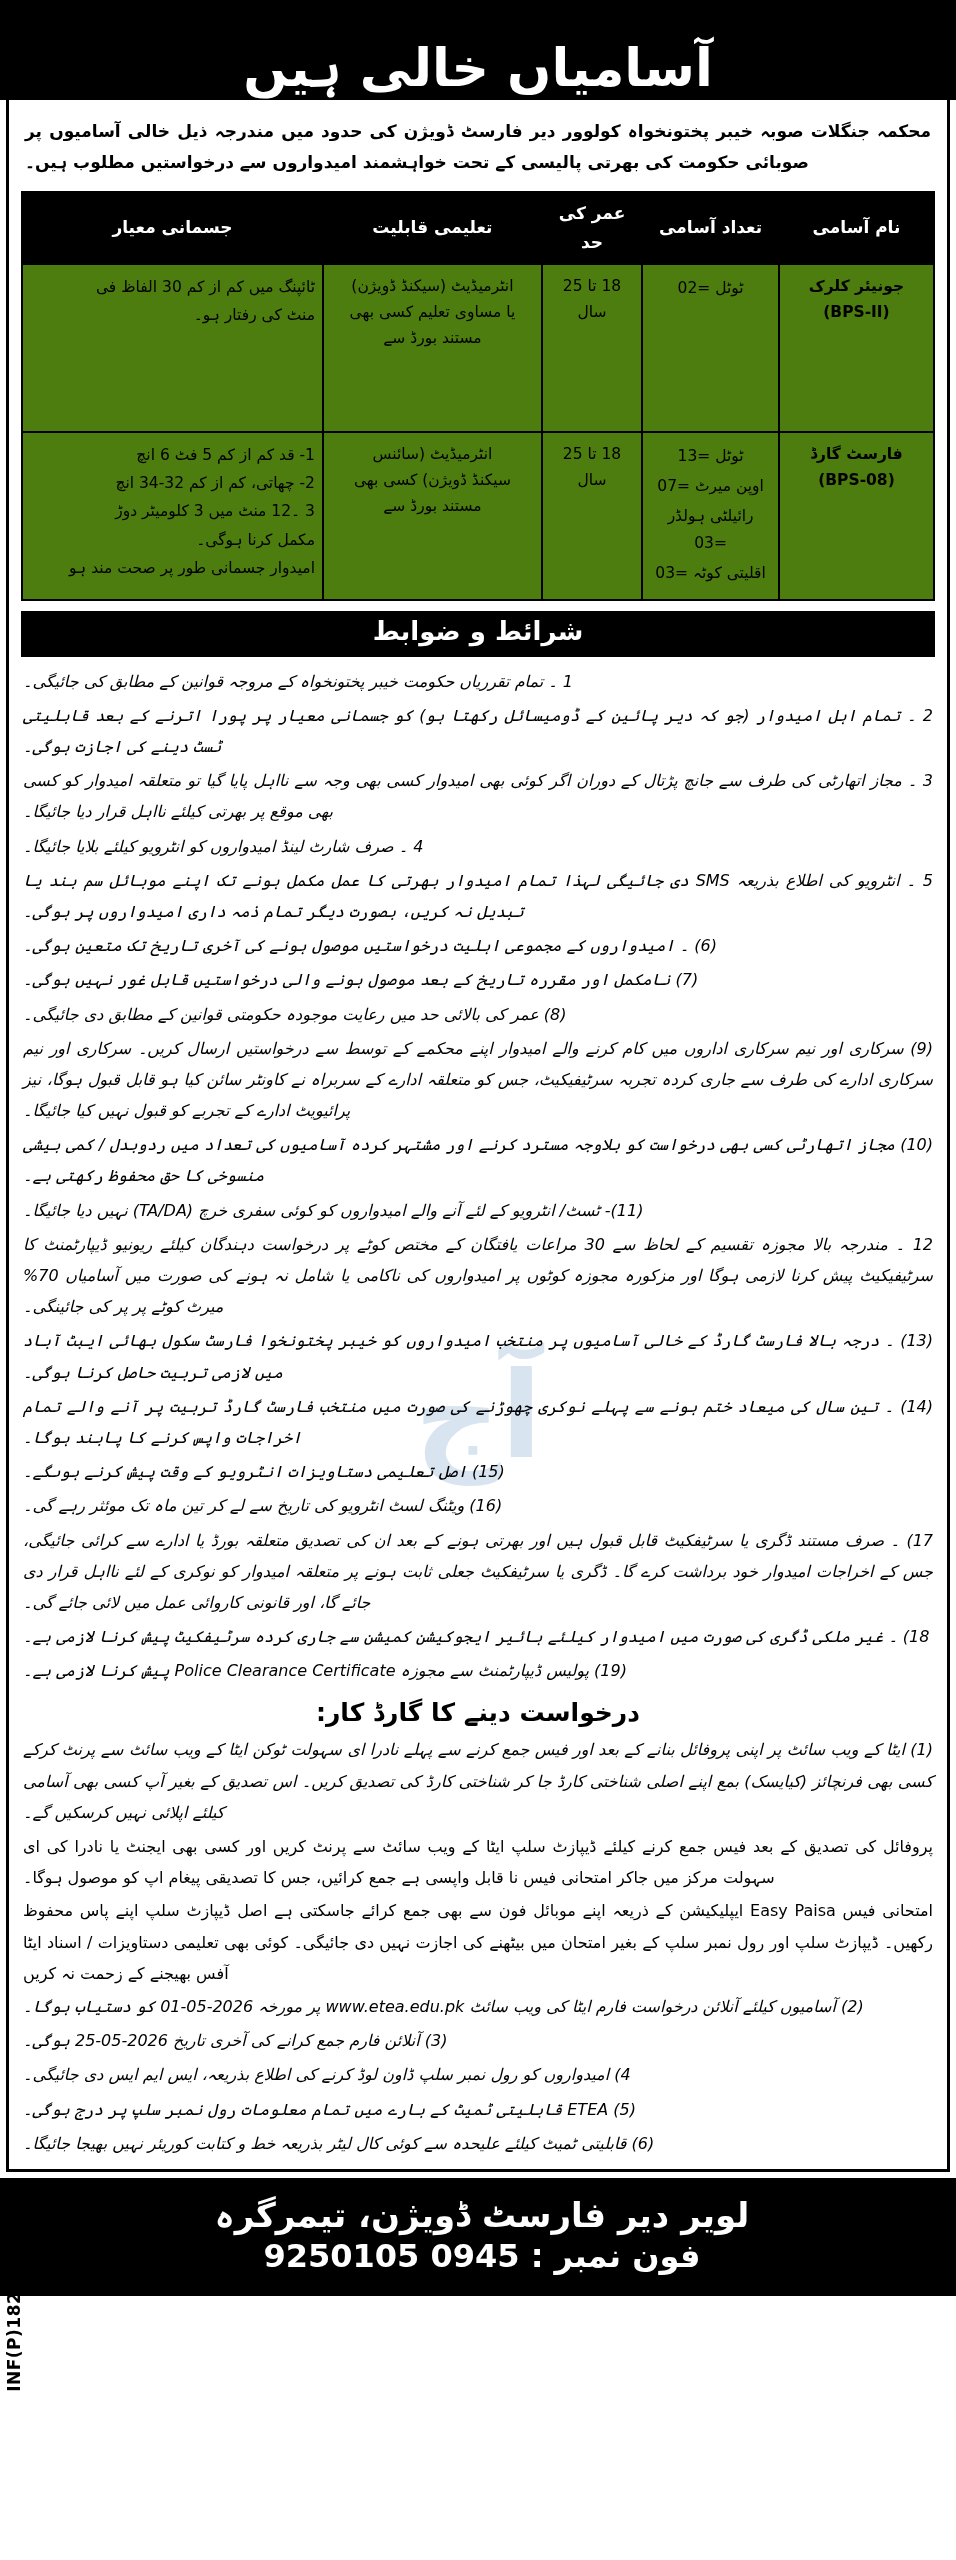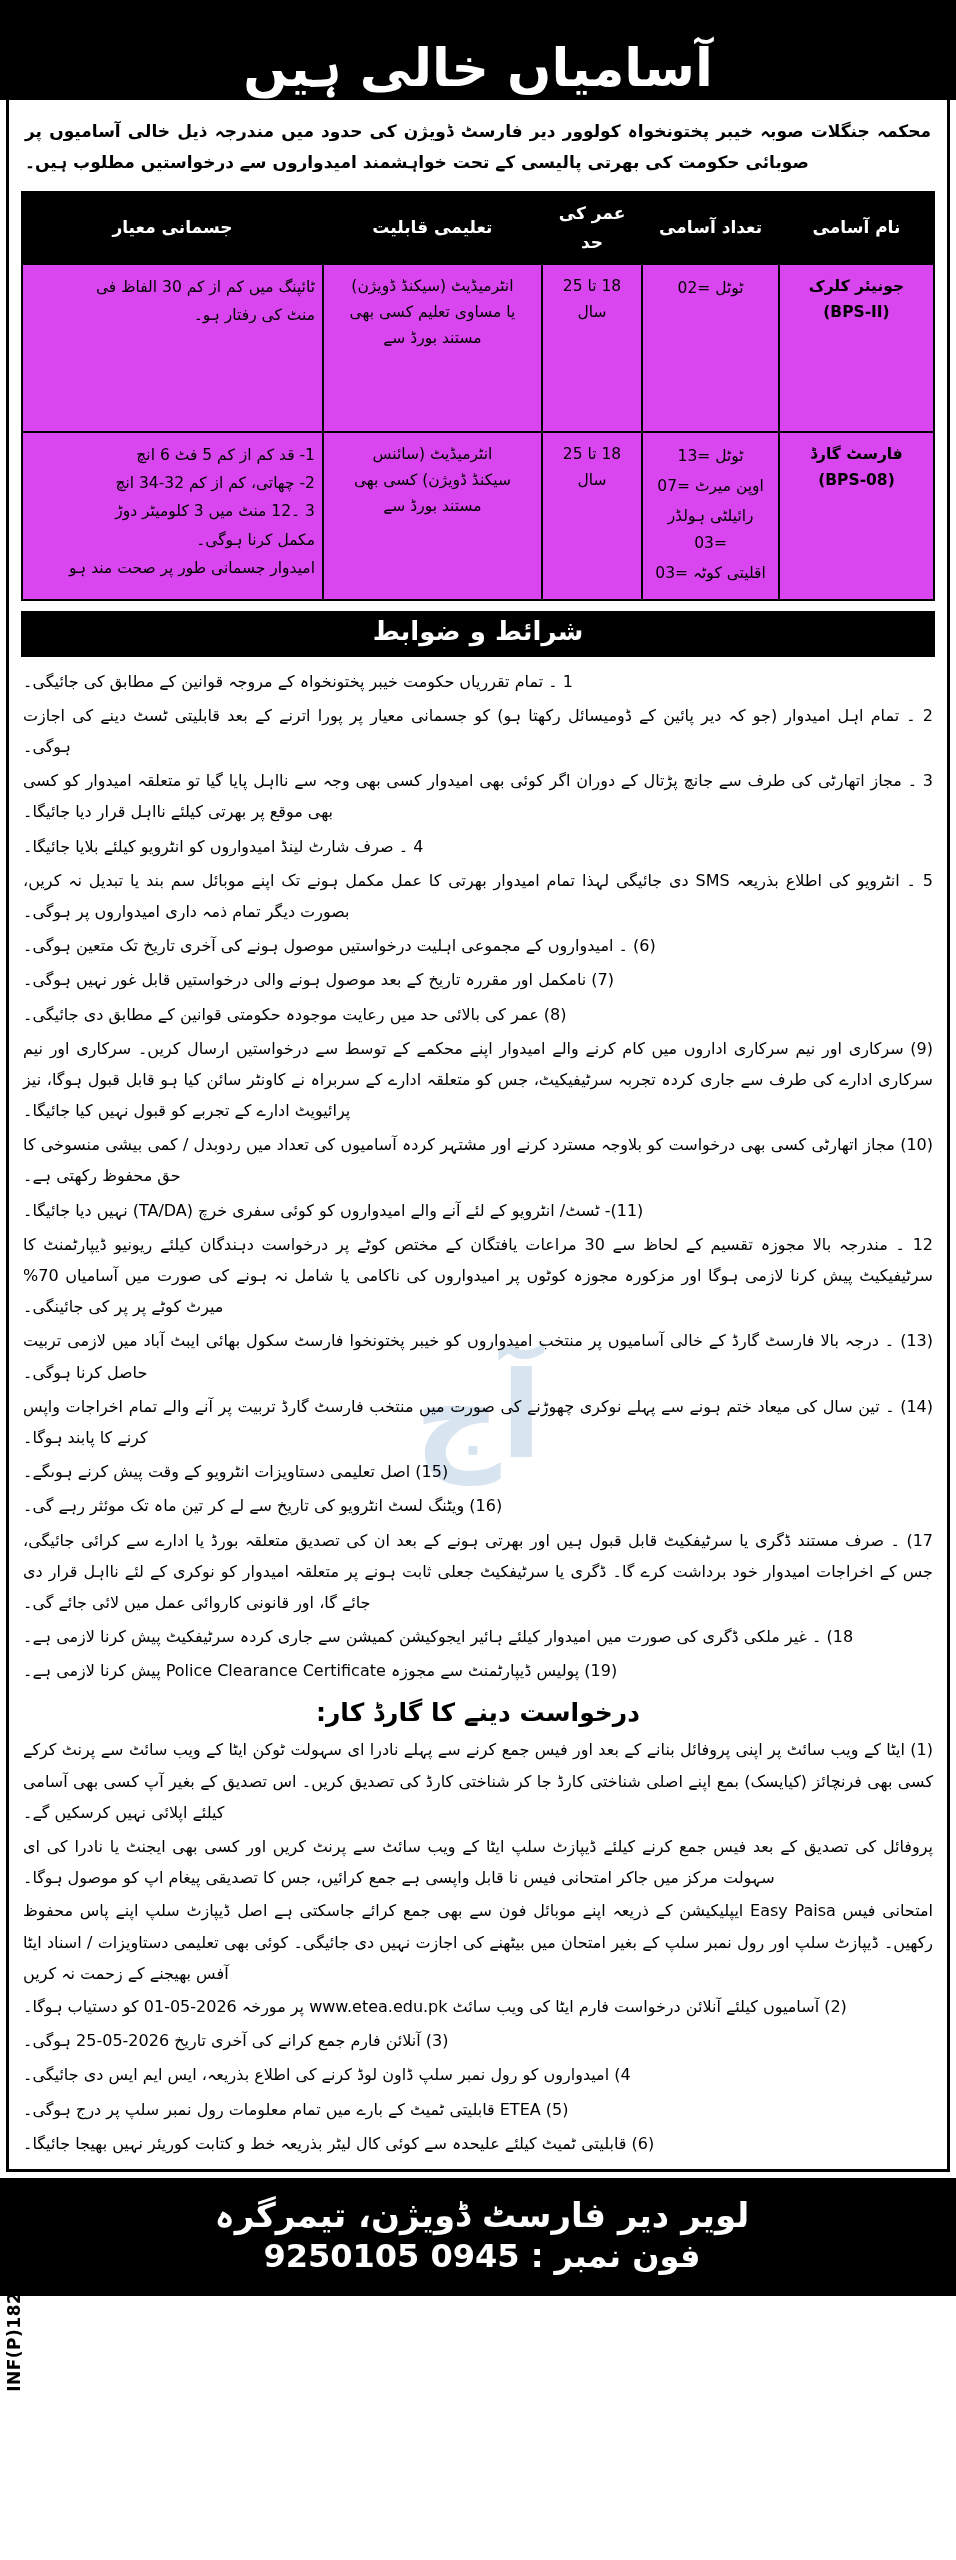--- a/index.html
+++ b/index.html
@@ -76,21 +76,21 @@
     background:#000;
     color:#fff;
     text-align:center;
     vertical-align:middle;
     font-size:17px;
     font-weight:bold;
     height:52px;
     padding:6px 4px;
   }
   table.vac tbody td{
-    background:#d946ef;
+    background:#4d7c0f;
     height:150px;
   }
   td.c-post{text-align:center;vertical-align:middle;font-weight:bold;font-size:17px;}
   td.c-count{text-align:center;vertical-align:middle;font-size:16px;}
   td.c-count div{padding:2px 0;}
   td.c-age{text-align:center;vertical-align:middle;font-size:16px;}
   td.c-edu{text-align:center;vertical-align:middle;font-size:15.5px;}
   td.c-phys{text-align:right;vertical-align:middle;font-size:15.5px;}
   td.c-phys div{padding:1px 0;}
   .ltr-inline{direction:ltr;unicode-bidi:embed;display:inline-block;}
@@ -114,20 +114,21 @@
     padding:10px 0 6px 0;
     direction:rtl;
   }
 
   
   ol.terms,ol.howto{
     list-style:none;
     margin:0;
     padding:0;
     direction:rtl;
+    font-style:italic;
   }
   ol.terms li,ol.howto li{
     font-size:16px;
     line-height:1.95;
     text-align:justify;
     text-align-last:left;
     padding:1px 2px 1px 2px;
     margin-bottom:1px;
     direction:rtl;
   }

